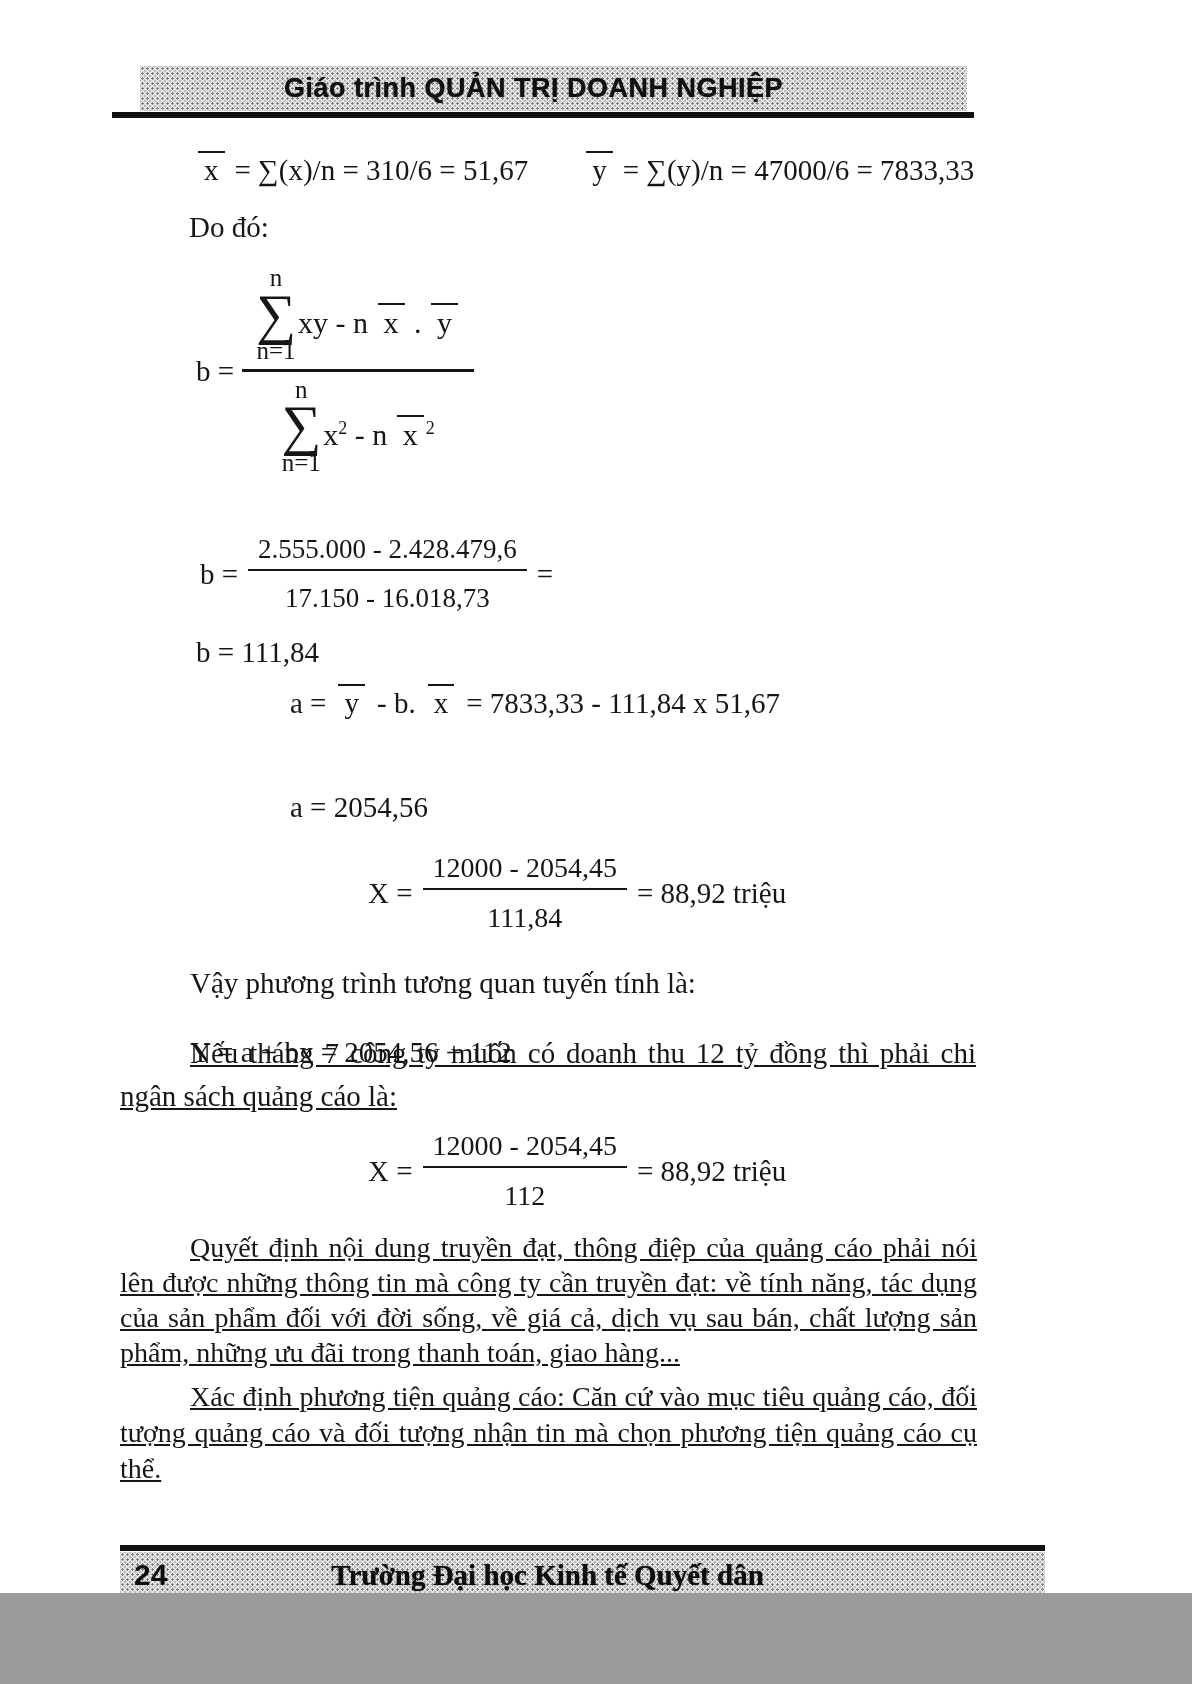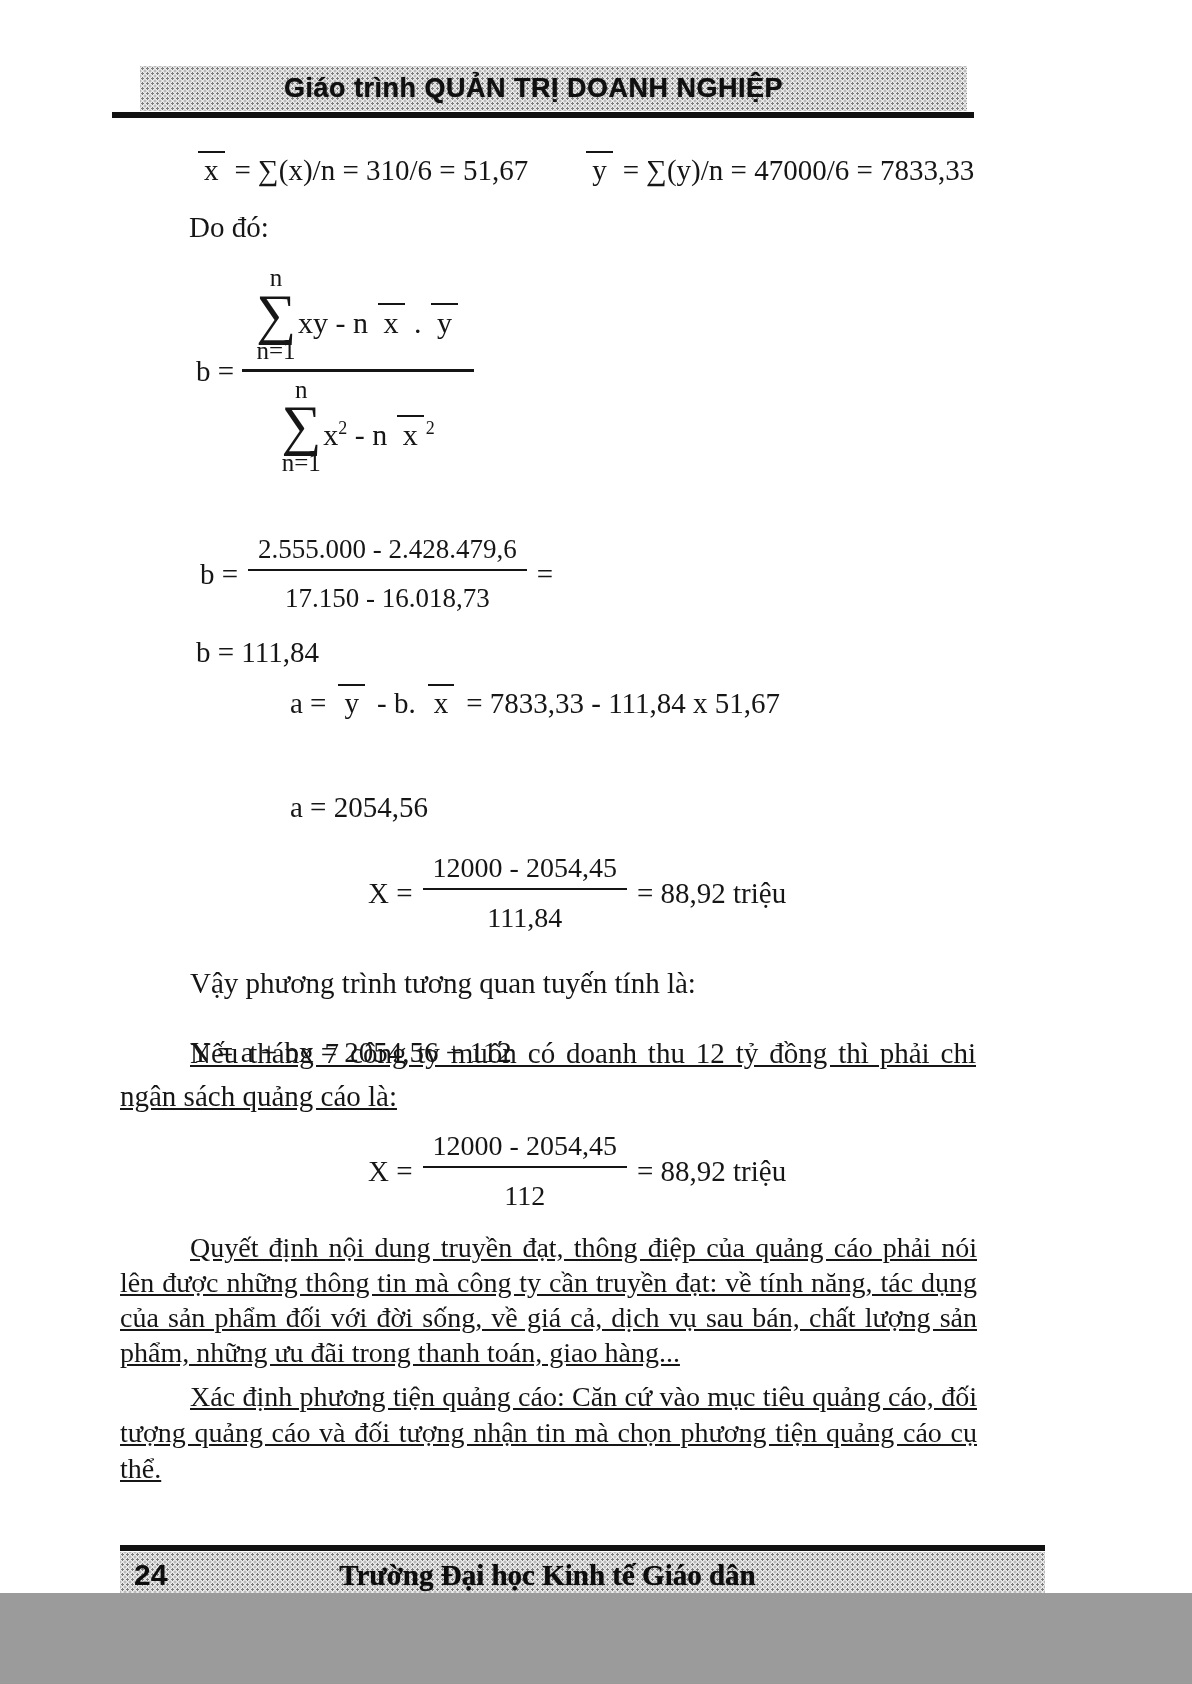--- a/index.html
+++ b/index.html
@@ -182,21 +182,21 @@
     </span>
     <span>=  88,92 triệu</span>
   </div>
 
   <div class="abs para p-xac">Xác định phương tiện quảng cáo: Căn cứ vào mục tiêu quảng cáo, đối tượng quảng cáo và đối tượng nhận tin mà chọn phương tiện quảng cáo cụ thể.</div>
   <div class="abs para p-quyet">Quyết định nội dung truyền đạt, thông điệp của quảng cáo phải nói lên được những thông tin mà công ty cần truyền đạt: về tính năng, tác dụng của sản phẩm đối với đời sống, về giá cả, dịch vụ sau bán, chất lượng sản phẩm, những ưu đãi trong thanh toán, giao hàng...</div>
 
   <div class="abs rule footer-rule"></div>
   <div class="abs banner footer-banner">
     <span class="footer-num">24</span>
-    <span class="footer-title">Trường Đại học Kinh tế Giáo dân</span>
+    <span class="footer-title">Trường Đại học Kinh tế Quyết dân</span>
   </div>
 
   <div class="abs bottom-line"></div>
   <div class="noise n1"></div>
   <div class="noise n2"></div>
   <div class="noise n3"></div>
   <div class="noise n4"></div>
 
 </div>
 

